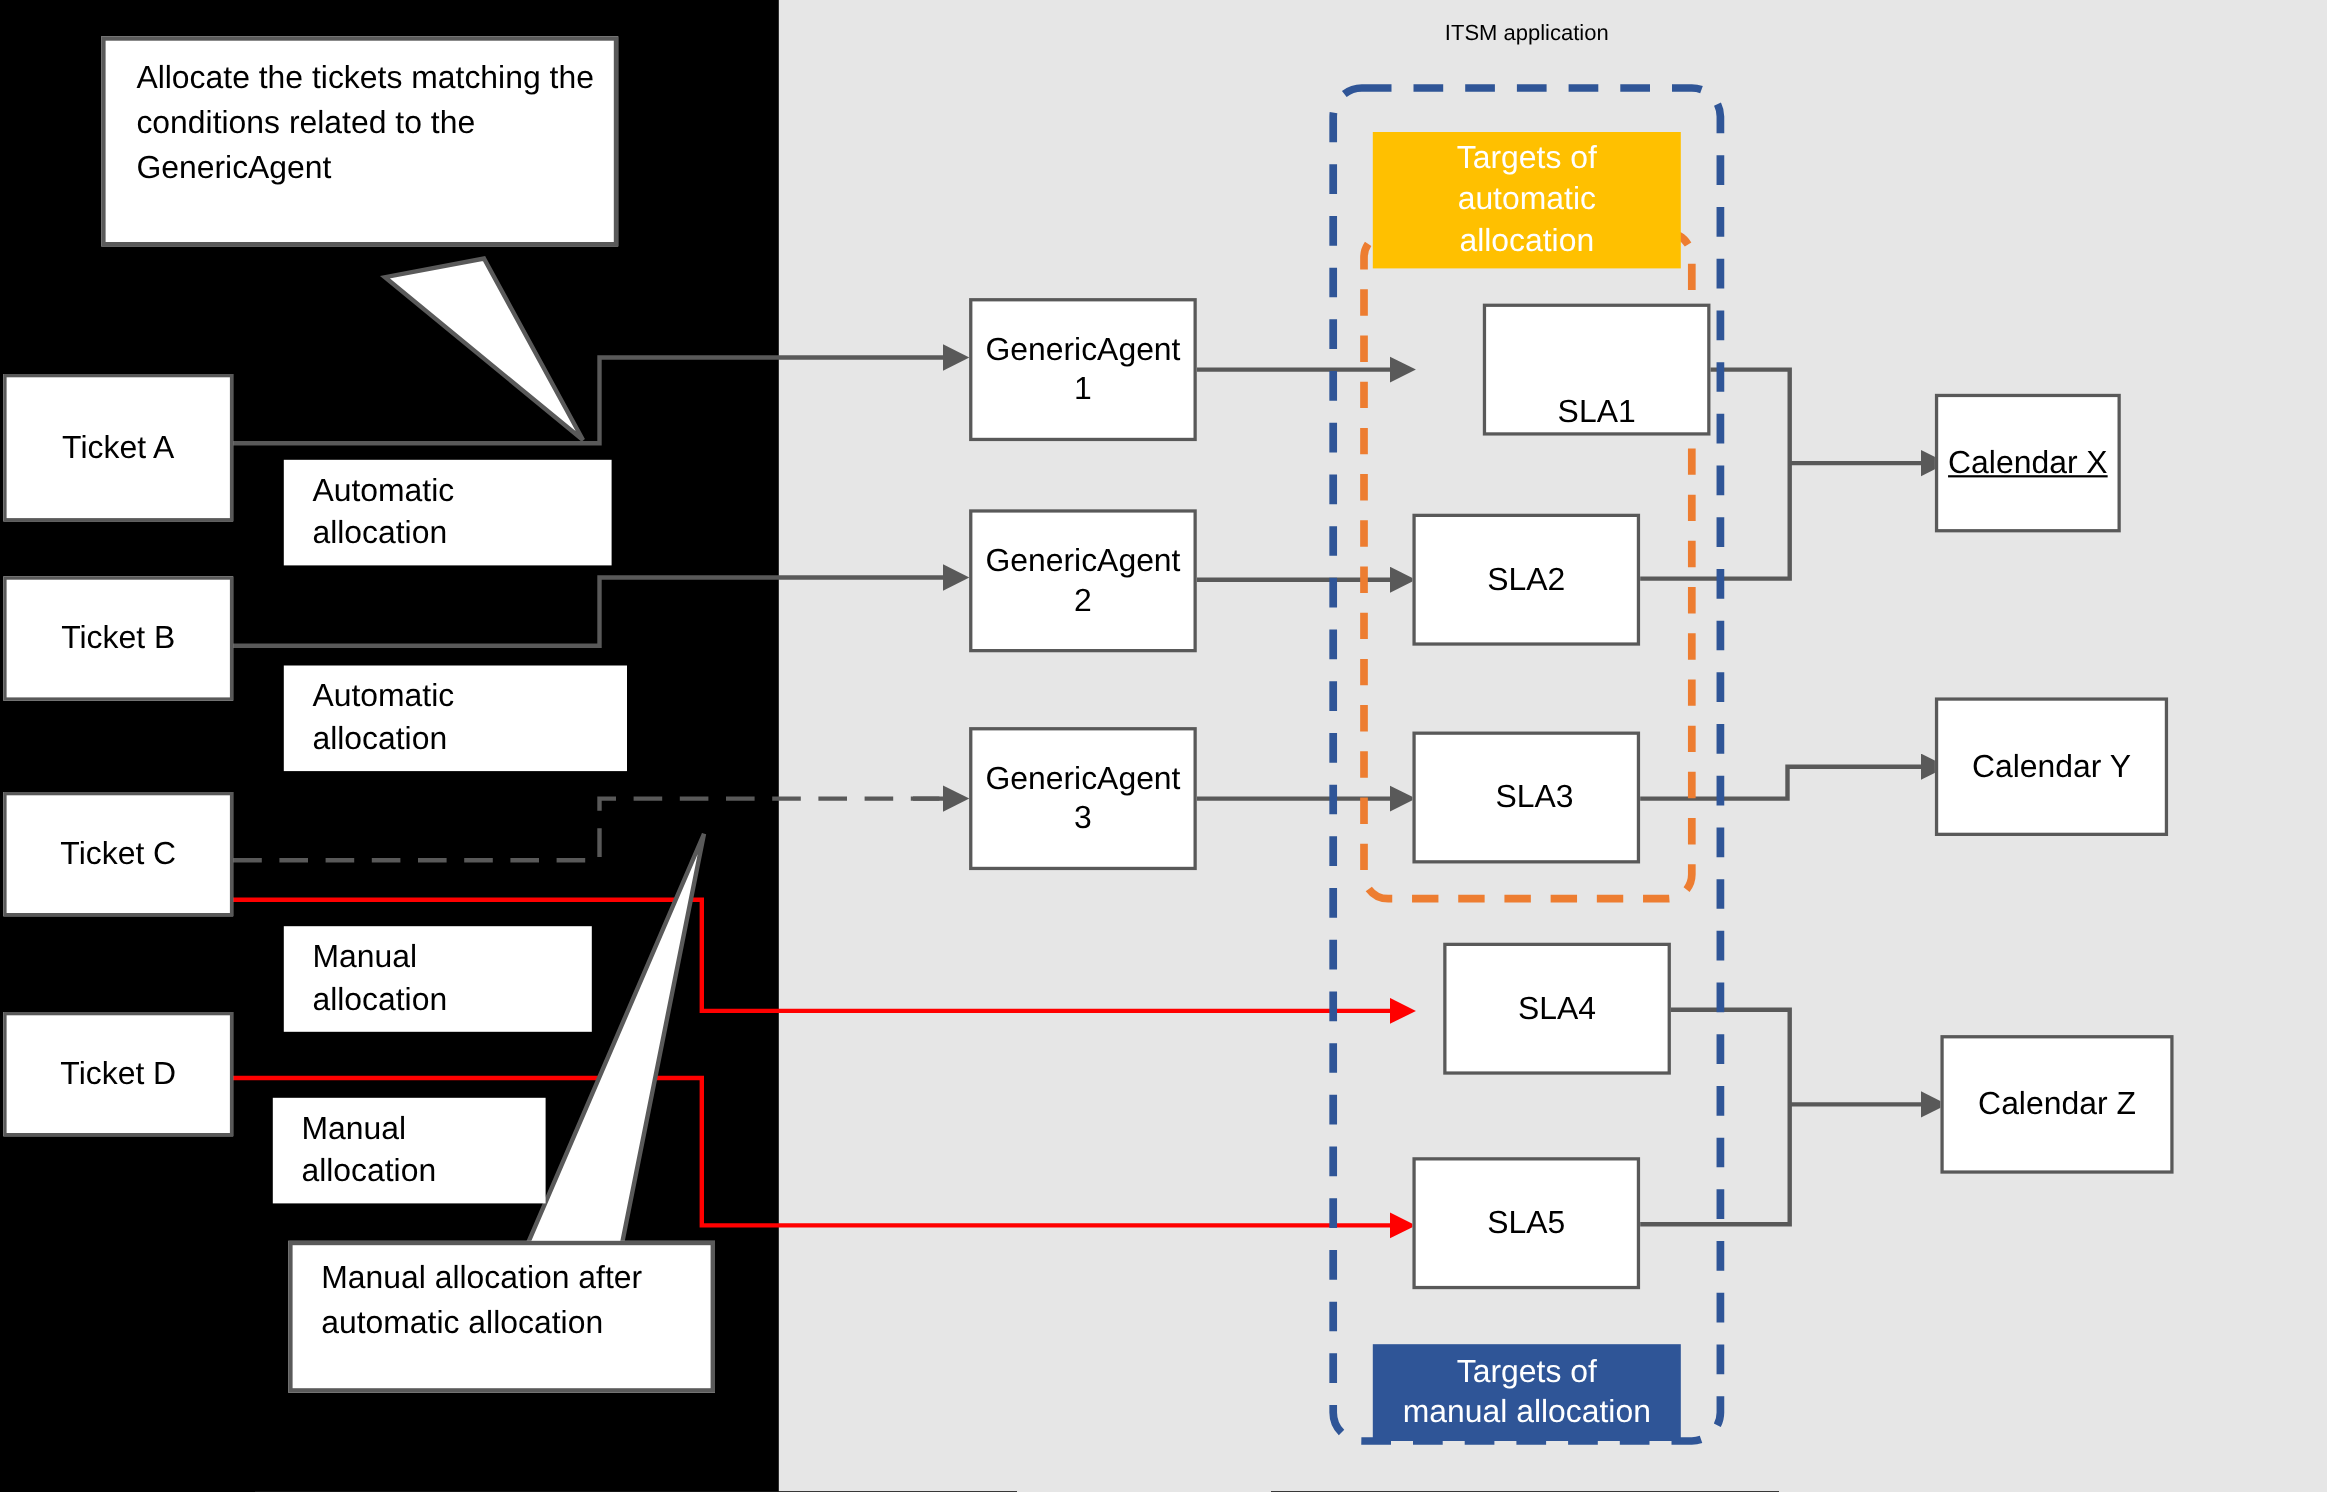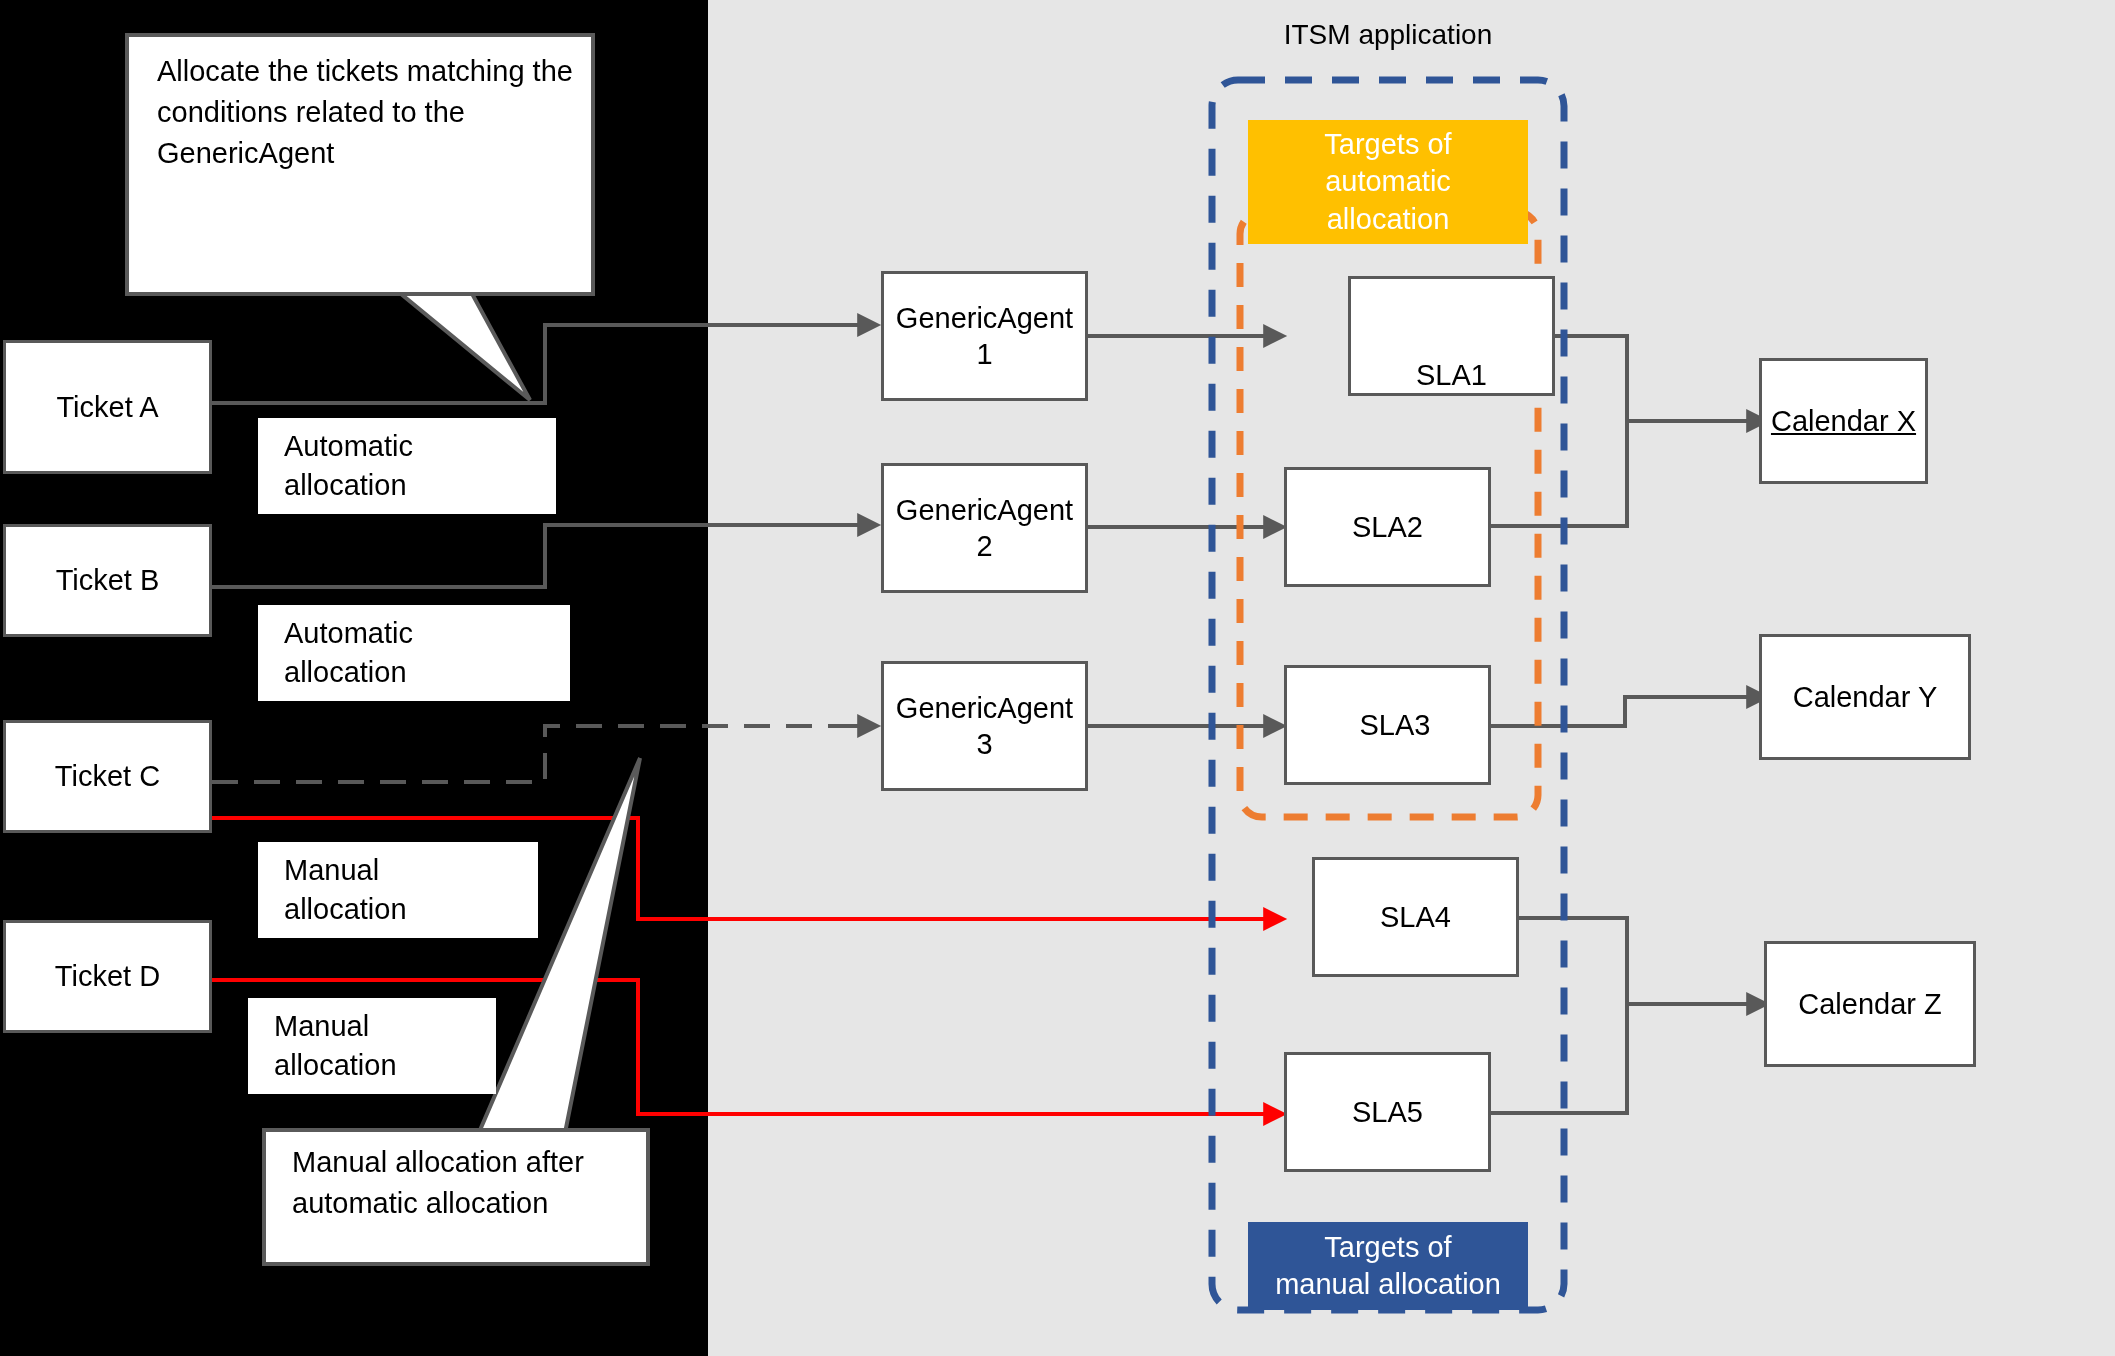--- a/index.html
+++ b/index.html
@@ -12,21 +12,21 @@
         display:flex;align-items:center;justify-content:center;text-align:center;
         color:#000;font-size:29px;line-height:1.25;box-sizing:border-box;}
   .callout{position:absolute;background:#fff;border:4px solid #5a5a5a;
            box-sizing:border-box;color:#000;font-size:29px;line-height:1.42;
            padding:14px 18px 10px 28px;}
   .plain-label{position:absolute;background:#fff;border:0;
         display:flex;align-items:center;justify-content:flex-start;
         color:#000;font-size:29px;line-height:1.35;box-sizing:border-box;padding-left:26px;}
   .tag{position:absolute;display:flex;align-items:center;justify-content:center;
        text-align:center;color:#fff;font-size:29px;line-height:1.28;box-sizing:border-box;}
-  .title{position:absolute;color:#000;font-size:28px;text-align:center;}
+  .title{position:absolute;color:#000;font-size:20px;text-align:center;}
   .nlabel{white-space:pre-line;}
 </style>
 </head>
 <body>
 
 <div id="canvas">
 
   <div class="panel-left"></div>
   <div class="panel-right"></div>
 
@@ -79,21 +79,21 @@
 
     <rect x="1240" y="212" width="298" height="605" rx="22" ry="22" fill="none" stroke="#ed7d31" stroke-width="7" stroke-dasharray="24,18"></rect>
 
     <path d="M440,235 L530,400 L350,252 z" fill="#ffffff" stroke="#5a5a5a" stroke-width="4"></path>
 
     <path d="M468,1158 L640,758 L560,1158 z" fill="#ffffff" stroke="#5a5a5a" stroke-width="4"></path>
   </svg>
 
   <div class="title" style="left:1163px;top:19px;width:450px;">ITSM application</div>
 
-  <div class="callout" style="left:92px;top:33px;width:470px;height:263px;margin-left:33px;">Allocate the tickets matching the conditions related to the GenericAgent</div>
+  <div class="callout" style="left:92px;top:33px;width:470px;height:191px;">Allocate the tickets matching the conditions related to the GenericAgent</div>
 
   <div class="callout" style="left:262px;top:1128px;width:388px;height:138px;
        padding:10px 14px 8px 26px;">Manual allocation after automatic allocation</div>
 
   <div class="node" style="left:3px;top:340px;width:209px;height:134px;">
     <span class="nlabel">Ticket A</span>
   </div>
   <div class="node" style="left:3px;top:524px;width:209px;height:113px;">
     <span class="nlabel">Ticket B</span>
   </div>

